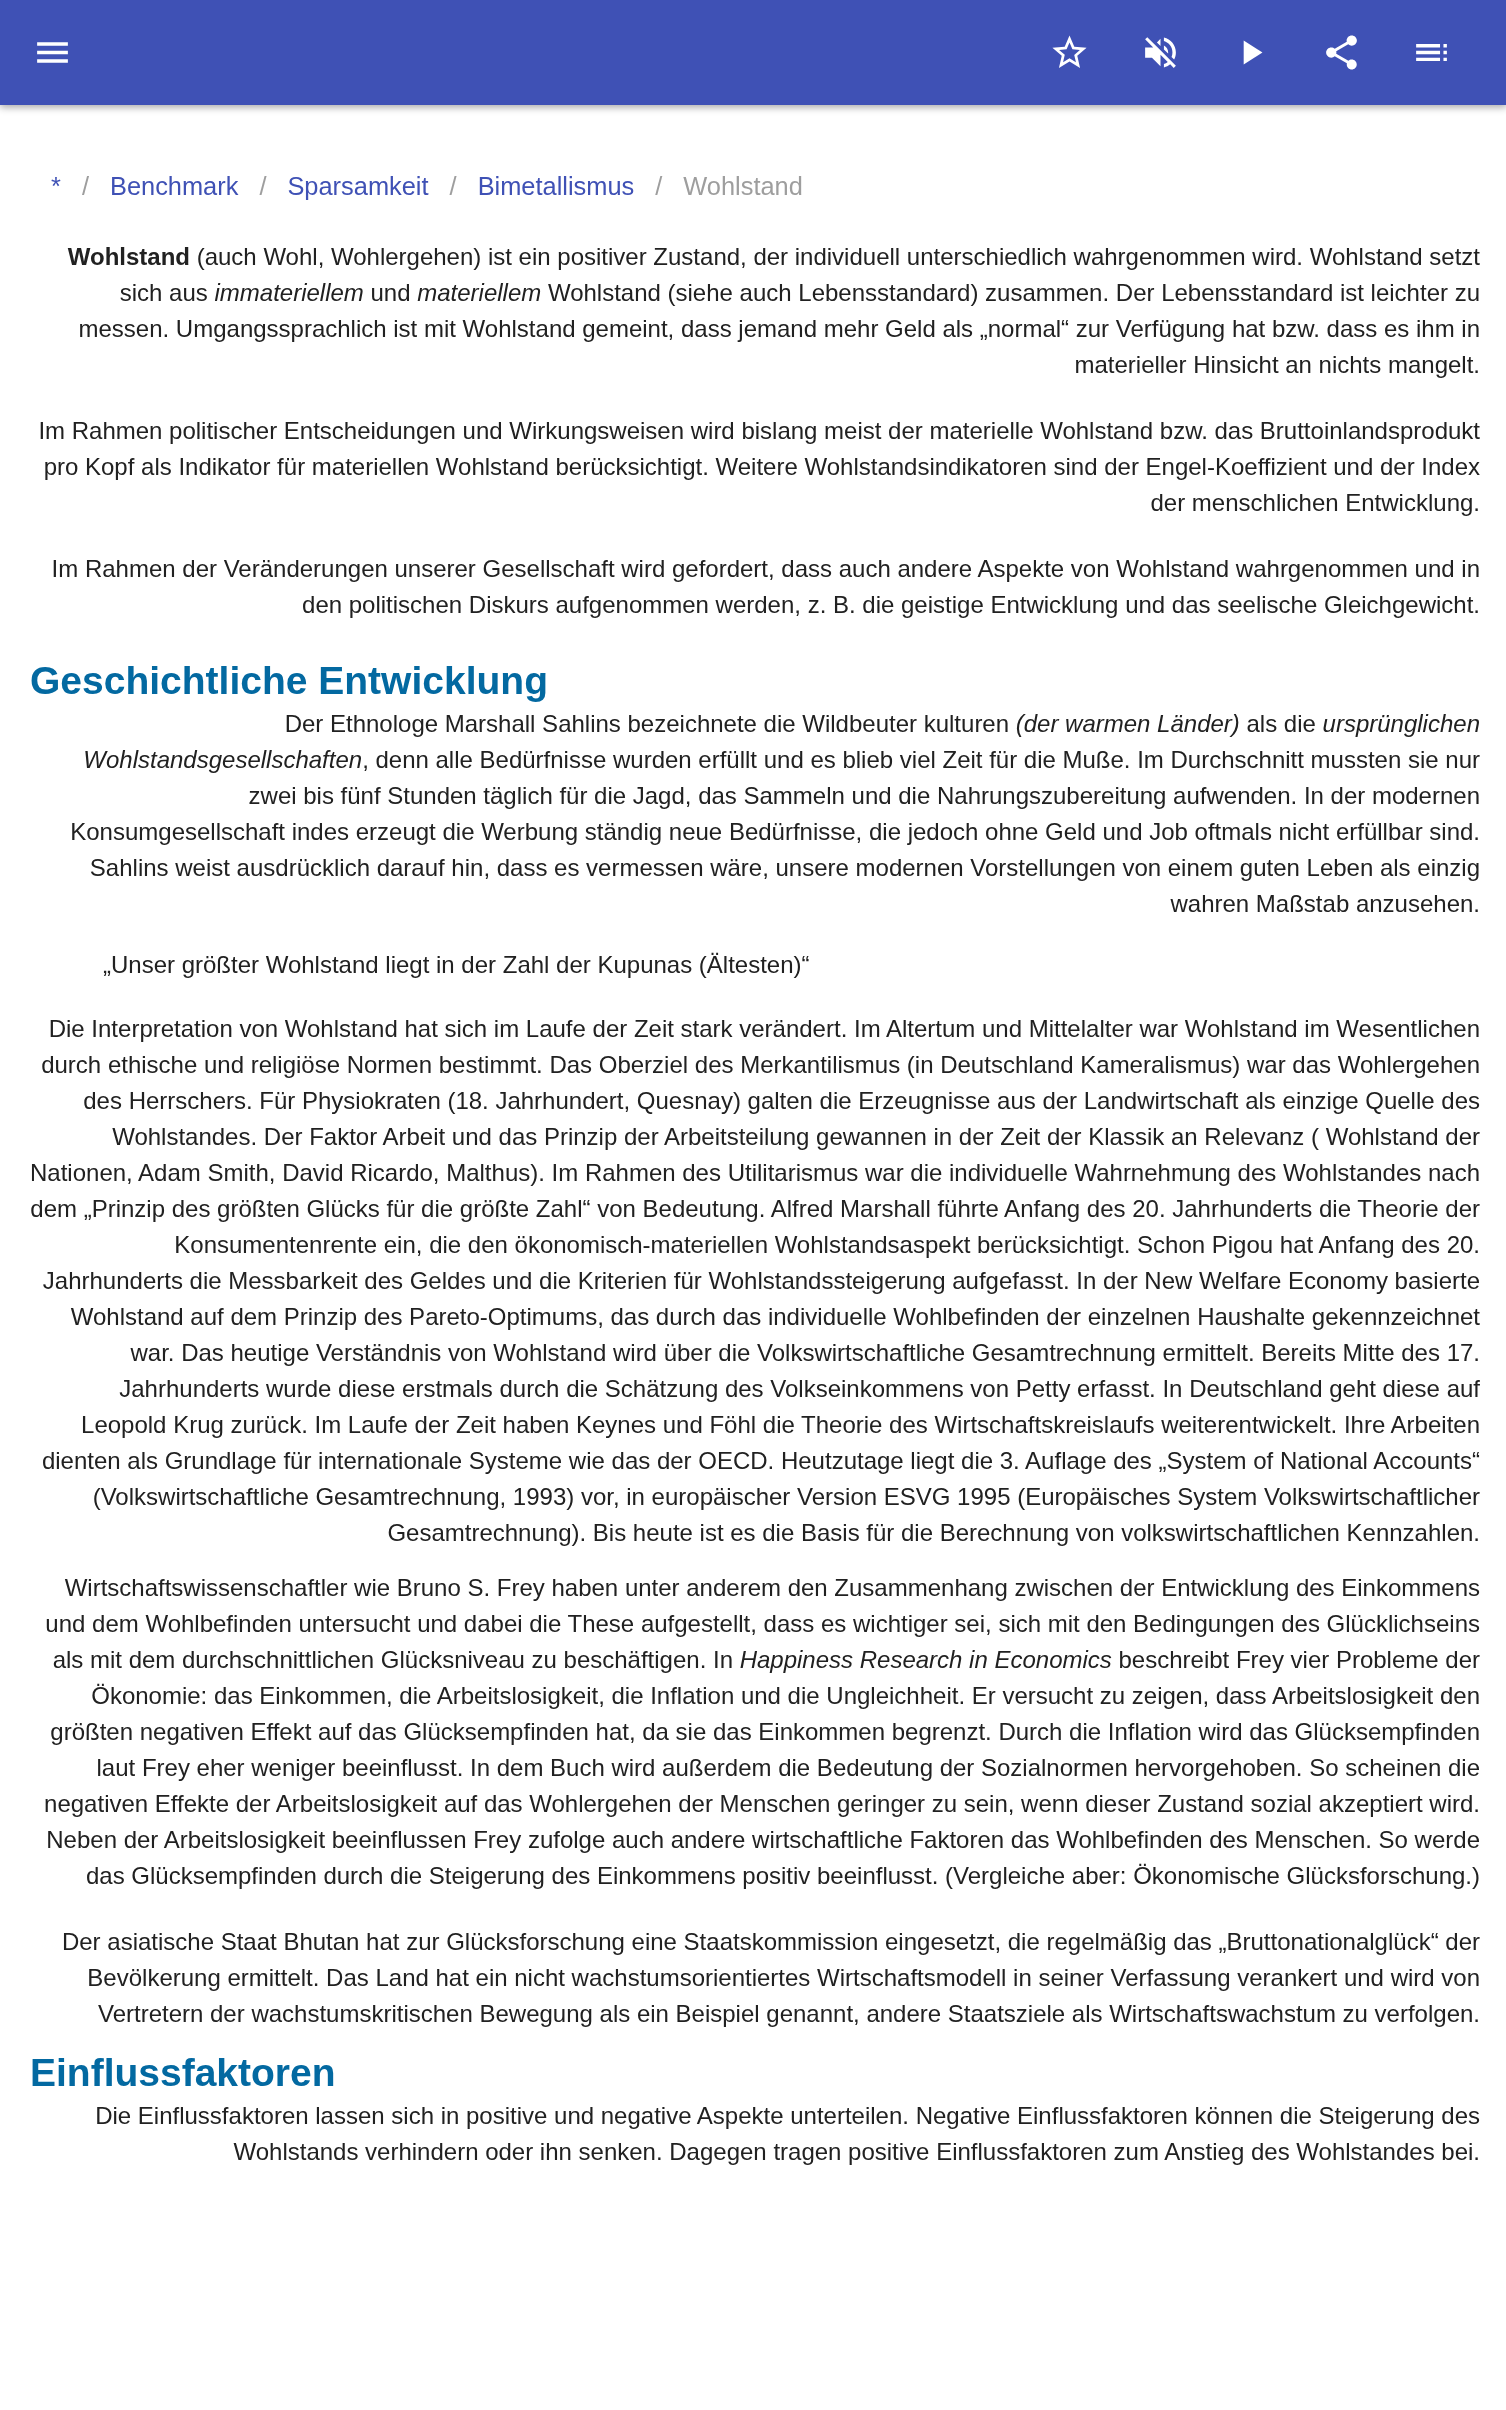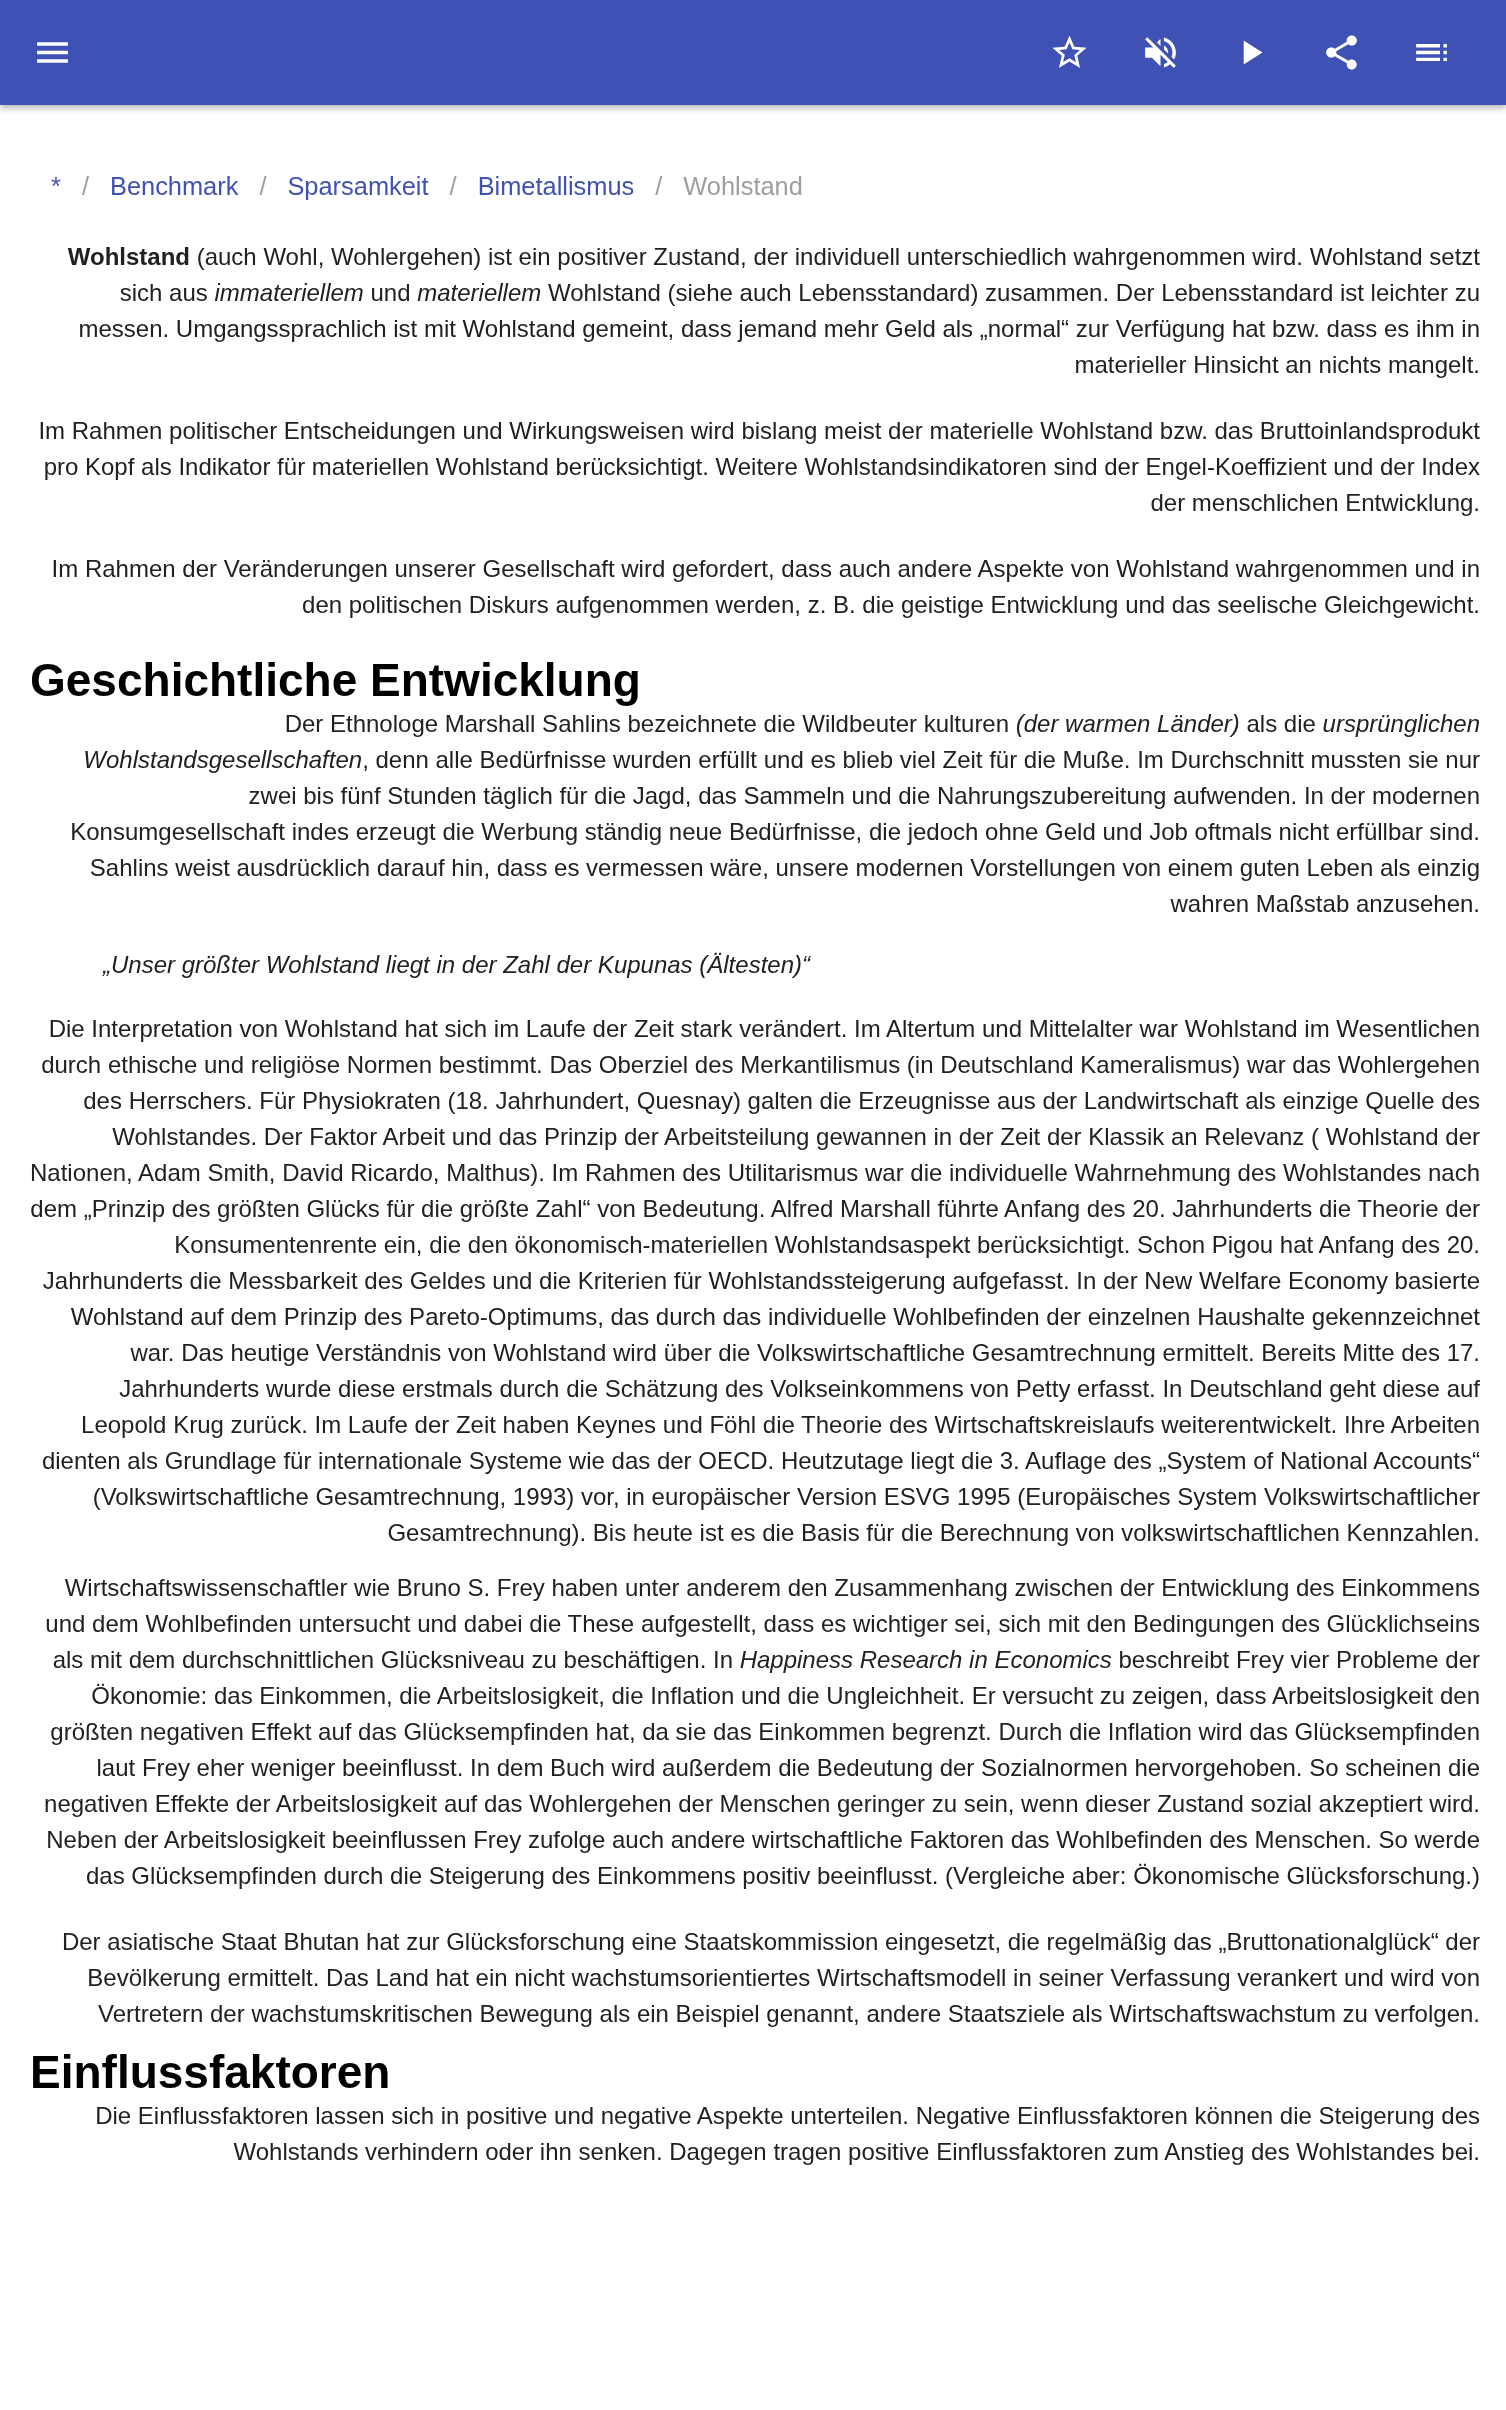--- a/index.html
+++ b/index.html
@@ -32,27 +32,27 @@
   .breadcrumb .crumb-link { color: #3F51B5; text-decoration: none; cursor: pointer; }
   .breadcrumb .sep { color: #9e9e9e; display: inline-block; padding: 0 21px; }
   .breadcrumb .crumb-current { color: #9e9e9e; }
 
   .content {
     position: absolute; left: 30px; top: 239px; width: 1450px;
     font-size: 24px; line-height: 36px; color: #212121;
   }
   .content p { margin-bottom: 30px; text-align: right; }
   .content h2 {
-    font-size: 46px; font-weight: bold; line-height: 43px; color: #000000;
+    font-size: 39px; font-weight: bold; line-height: 43px; color: #0369a1;
     margin-bottom: 3.8px;
   }
   .content blockquote {
     margin: 0 0 26px 73px; padding: 0;
   }
-  .content blockquote .quote { display: block; line-height: 41px; font-style: italic; }
+  .content blockquote .quote { display: block; line-height: 41px; }
   .content blockquote .attrib { display: block; padding-left: 24.5px; line-height: 41px; }
 </style>
 </head>
 <body>
 
 <div class="toolbar">
   <div class="tb-btn menu-btn">
     <svg viewBox="0 0 24 24">
         <path d="M3 6h18v2H3zM3 11h18v2H3zM3 16h18v2H3z"></path>
       </svg>

